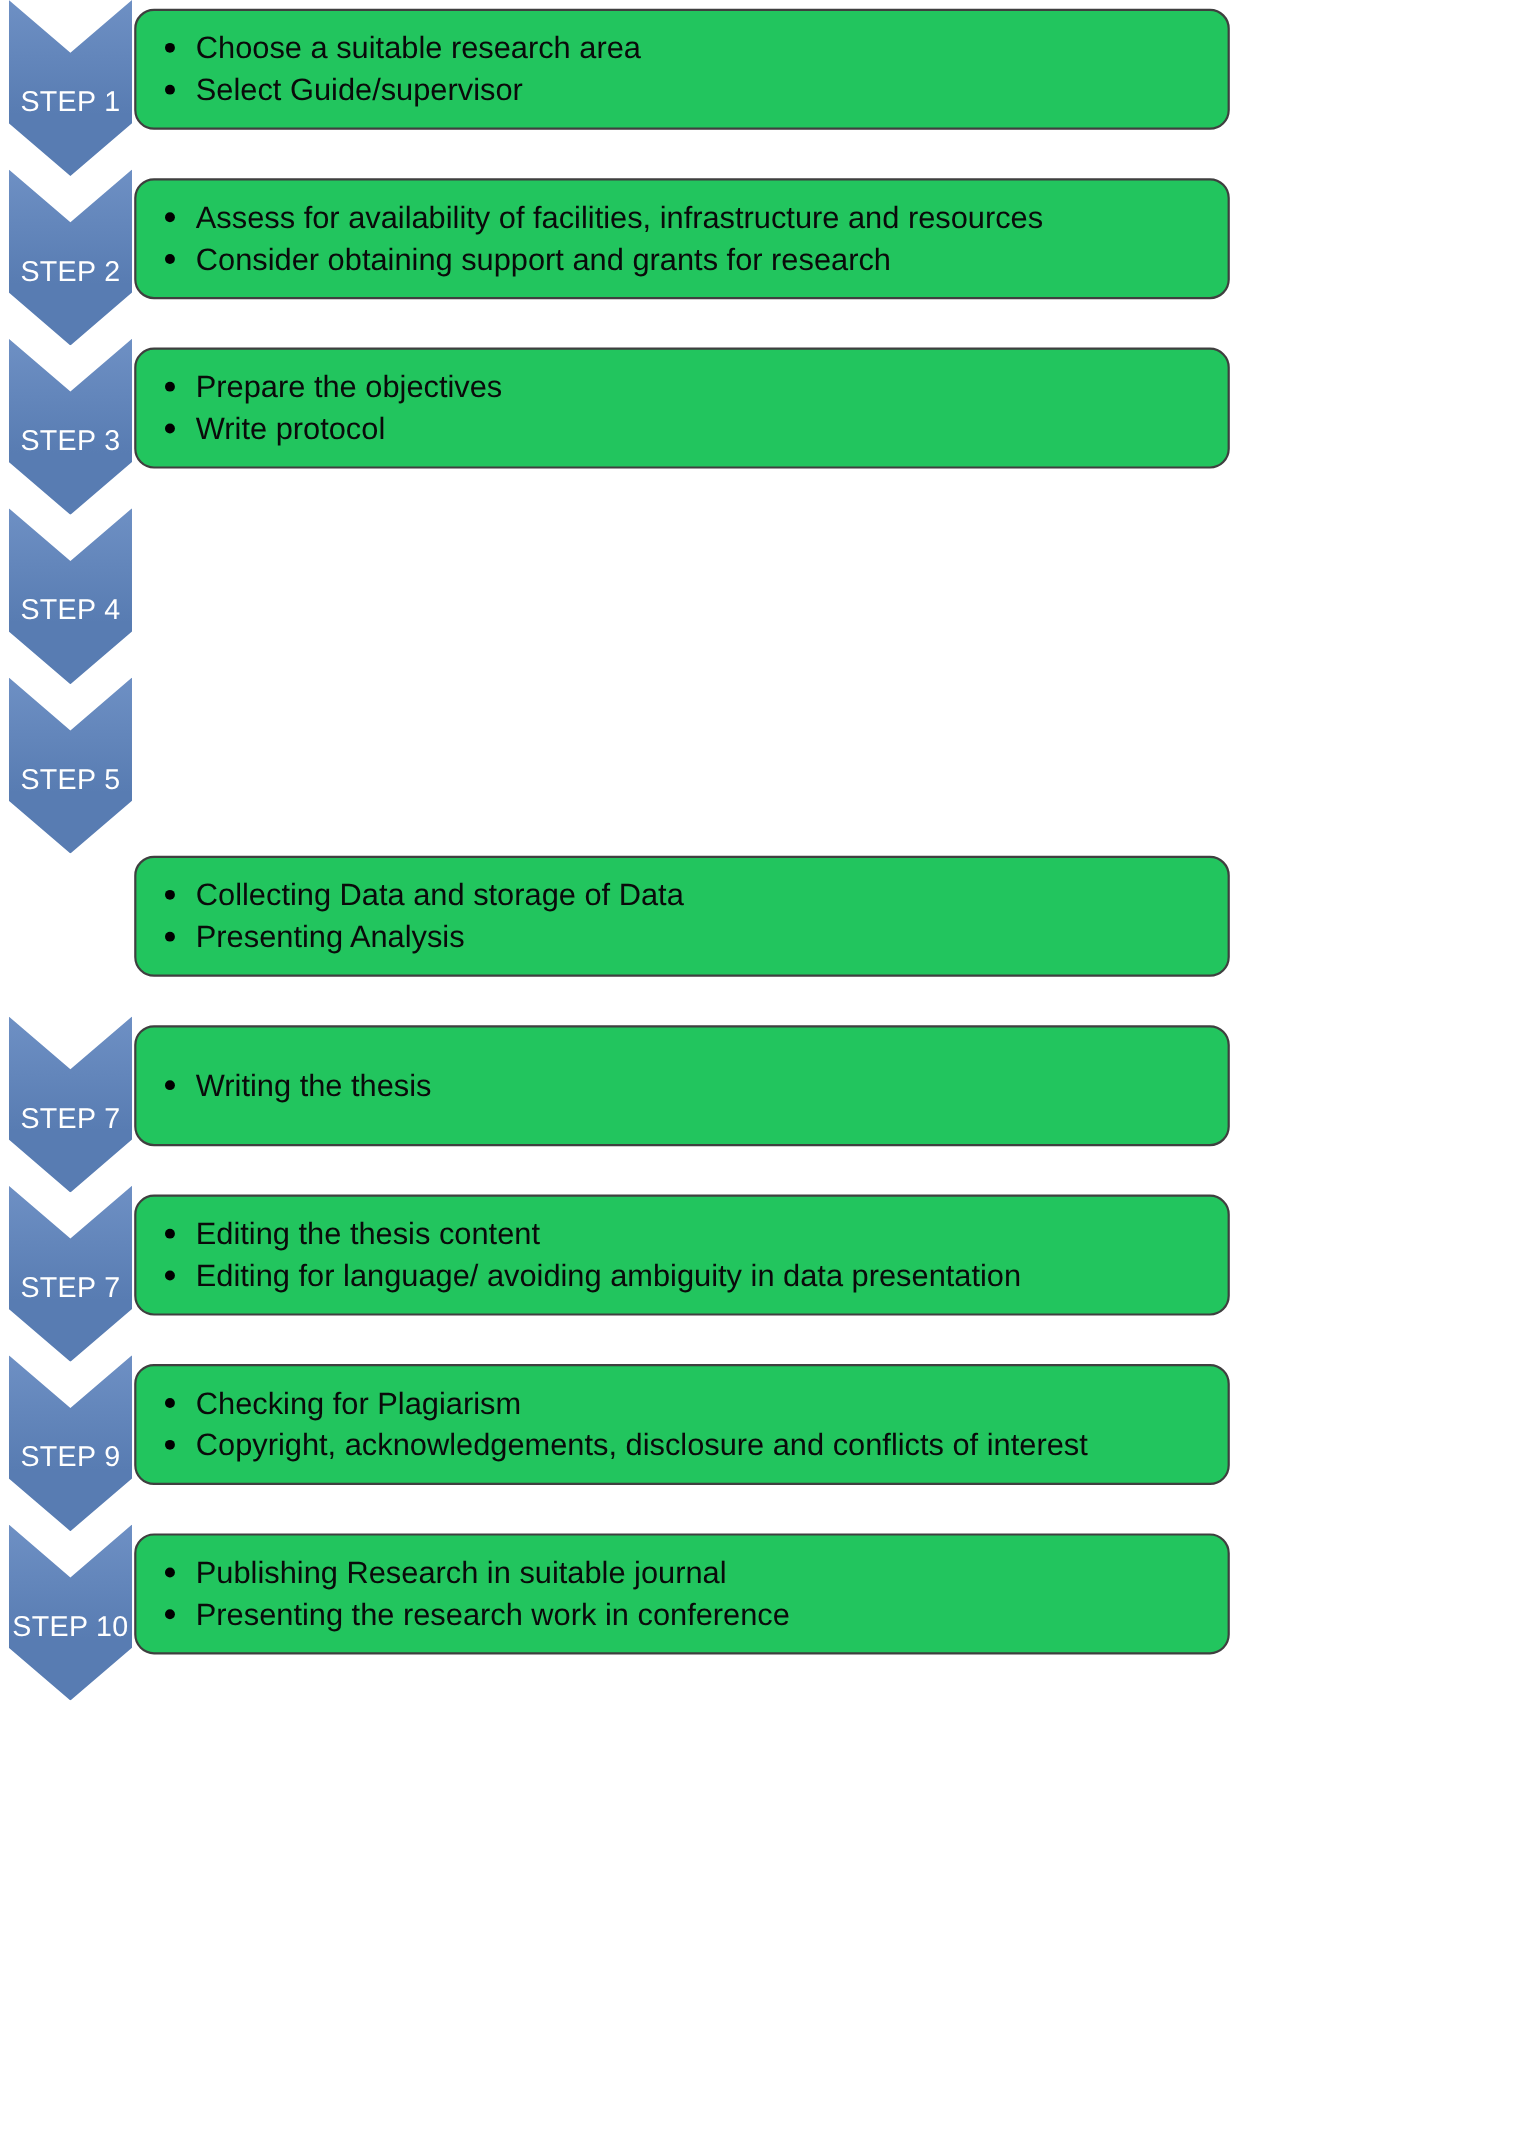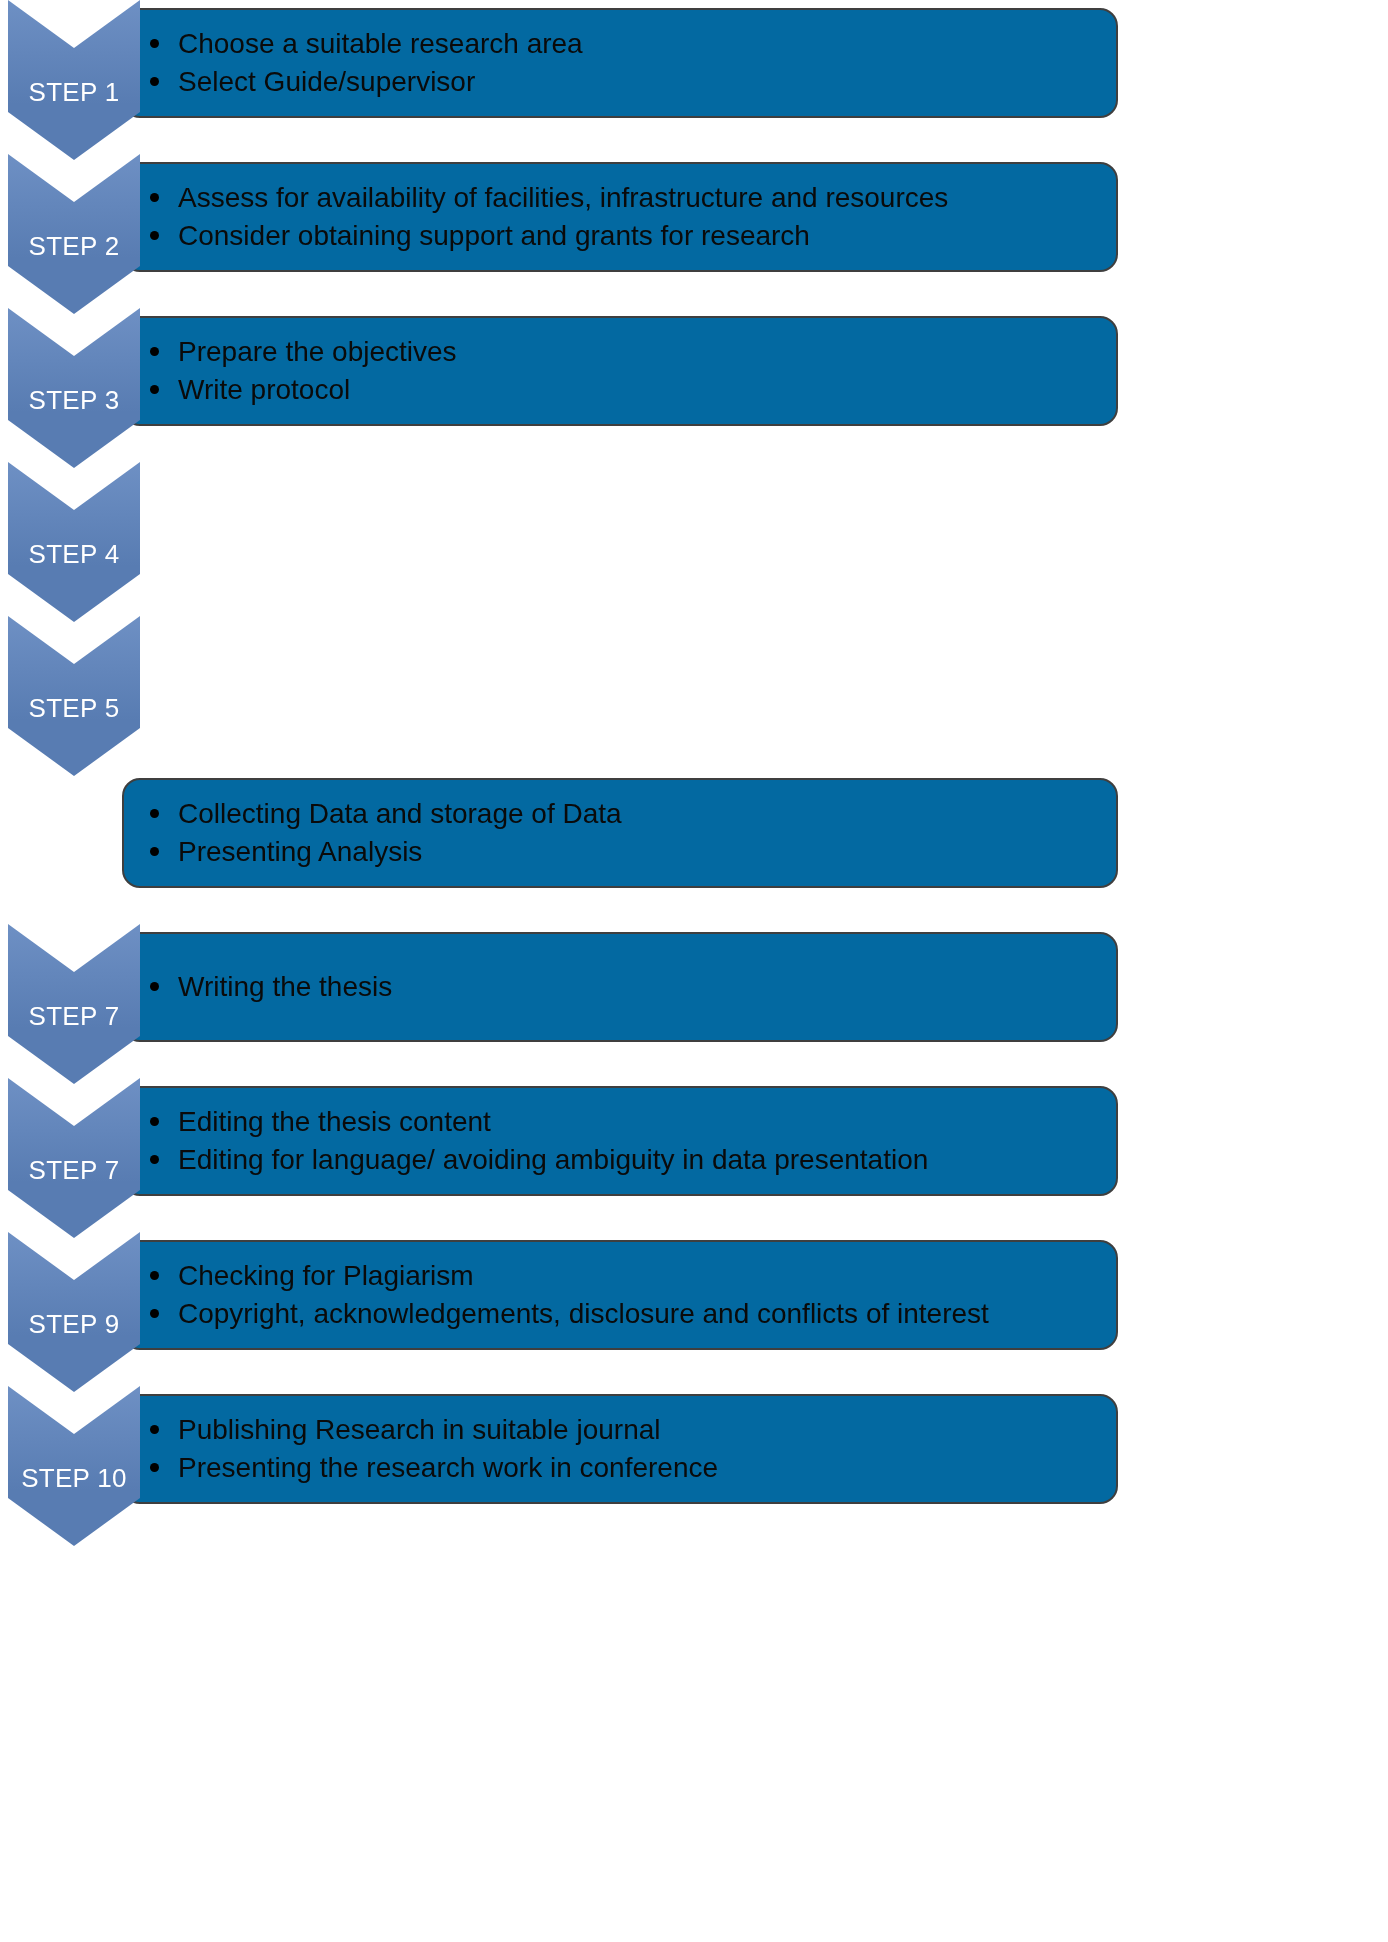--- a/index.html
+++ b/index.html
@@ -19,40 +19,40 @@
   }
   .row {
     position: relative;
     height: 110px;
     margin-bottom: 44px;
   }
   .chevron {
     position: absolute;
     left: 8px;
     top: -8px;
-    width: 132px;
+    width: 112px;
     height: 160px;
     background: linear-gradient(180deg, var(--accent-light, #6E90C4) 0%, var(--accent, #587CB2) 65%);
     clip-path: polygon(0 0, 50% 30%, 100% 0, 100% 70%, 50% 100%, 0 70%);
     display: flex;
     align-items: flex-end;
     justify-content: center;
     padding-bottom: 52px;
   }
   .step-label {
     color: #ffffff;
     font-size: 26px;
     letter-spacing: 0.3px;
     white-space: nowrap;
   }
   .box {
     margin-left: 122px;
     width: 996px;
     height: 110px;
-    background: #0369a1;
+    background: #22c55e;
     border: 2px solid var(--box-border, #3F3F3F);
     border-radius: 18px;
     display: flex;
     flex-direction: column;
     justify-content: center;
     padding: 6px 26px 6px 20px;
   }
   ul.bullets { list-style: none; }
   ul.bullets li {
     position: relative;

